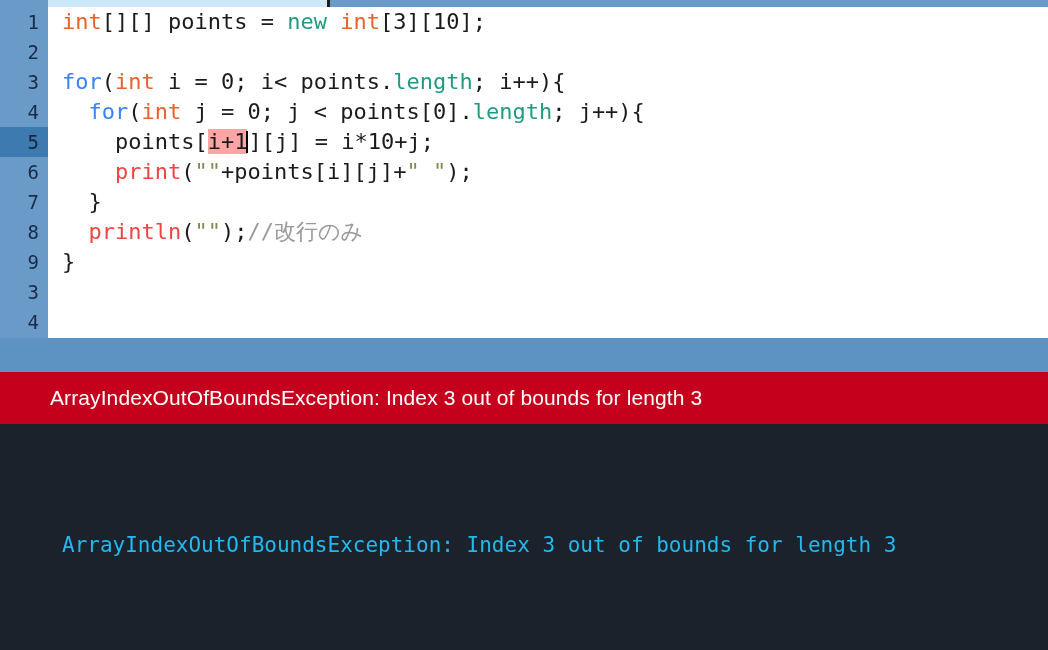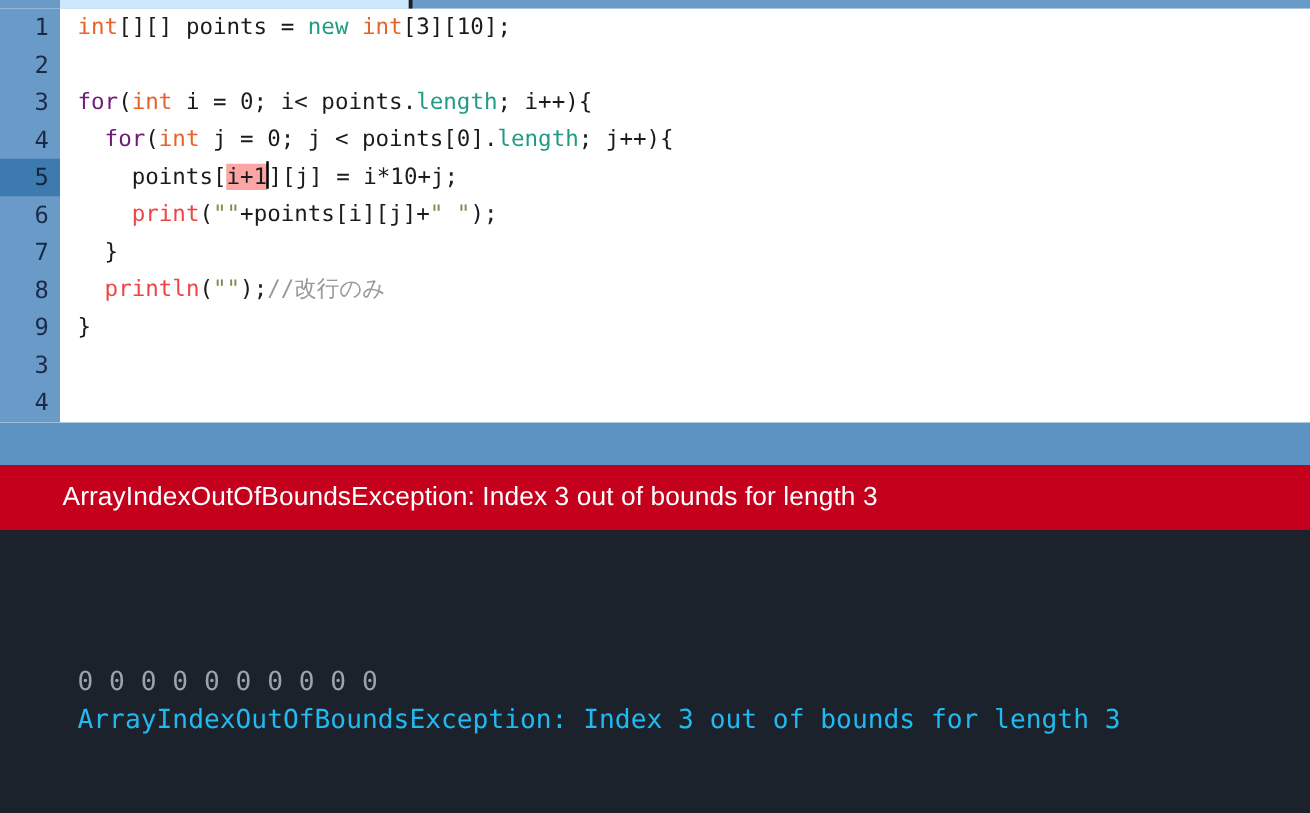--- a/index.html
+++ b/index.html
@@ -79,33 +79,33 @@
   }
 
   .code {
     position: absolute;
     left: 48px; top: 0;
     right: 0;
     height: 331px;
     padding-left: 14px;
     box-sizing: border-box;
     font-family: "DejaVu Sans Mono", "Liberation Mono", monospace;
-    font-size: 18px;
+    font-size: 22px;
     white-space: pre;
     color: #1b1b1b;
   }
   .code-line {
     height: 30px;
     line-height: 30px;
   }
 
   
   .t-type    { color: #e8622a; }
   .t-kw      { color: #1f9b85; }
-  .t-ctrl    { color: #701a75; }
+  .t-ctrl    { color: #3b82f6; }
   .t-field   { color: #1f9b85; }
   .t-fn      { color: #ef4444; }
   .t-str     { color: #7d8d52; }
   .t-cmt     { color: #999999; }
   .t-plain   { color: #1b1b1b; }
 
   .sel {
     background: #fca5a5;
   }
   .caret {
@@ -199,16 +199,16 @@
     <div class="code" id="code"><div class="code-line"><span class="t-type">int</span><span class="t-plain">[][] points = </span><span class="t-kw">new</span><span class="t-plain"> </span><span class="t-type">int</span><span class="t-plain">[3][10];</span></div><div class="code-line">&nbsp;</div><div class="code-line"><span class="t-ctrl">for</span><span class="t-plain">(</span><span class="t-type">int</span><span class="t-plain"> i = 0; i&lt; points.</span><span class="t-field">length</span><span class="t-plain">; i++){</span></div><div class="code-line"><span class="t-plain">  </span><span class="t-ctrl">for</span><span class="t-plain">(</span><span class="t-type">int</span><span class="t-plain"> j = 0; j &lt; points[0].</span><span class="t-field">length</span><span class="t-plain">; j++){</span></div><div class="code-line"><span class="t-plain">    points[</span><span class="sel">i+1</span><span class="caret"></span><span class="t-plain">][j] = i*10+j;</span></div><div class="code-line"><span class="t-plain">    </span><span class="t-fn">print</span><span class="t-plain">(</span><span class="t-str">""</span><span class="t-plain">+points[i][j]+</span><span class="t-str">" "</span><span class="t-plain">);</span></div><div class="code-line"><span class="t-plain">  }</span></div><div class="code-line"><span class="t-plain">  </span><span class="t-fn">println</span><span class="t-plain">(</span><span class="t-str">""</span><span class="t-plain">);</span><span class="t-cmt">//改行のみ</span></div><div class="code-line"><span class="t-plain">}</span></div><div class="code-line">&nbsp;</div><div class="code-line">&nbsp;</div></div>
   </div>
 
   <div class="band"></div>
 
   <div class="errorbar">
     <div class="errorbar-text">ArrayIndexOutOfBoundsException: Index 3 out of bounds for length 3</div>
   </div>
 
   <div class="console">
-    <div class="console-lines" id="console-lines"><div class="console-line c-out">0 0 0 0 0 0 0 0 0 0</div><div class="console-line c-err">ArrayIndexOutOfBoundsException: Index 3 out of bounds for length 3</div></div>
+    <div class="console-lines" id="console-lines"><div class="console-line c-err">ArrayIndexOutOfBoundsException: Index 3 out of bounds for length 3</div></div>
   </div>
 
 </div>
 
 </body></html>

